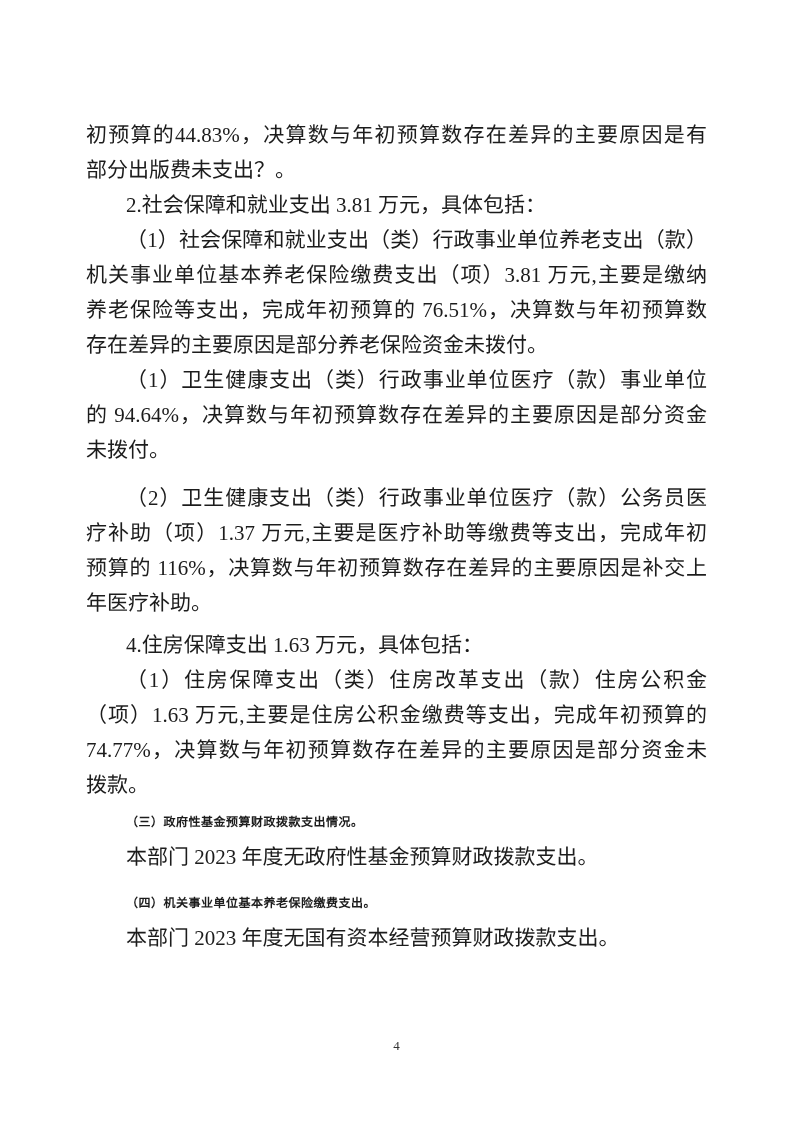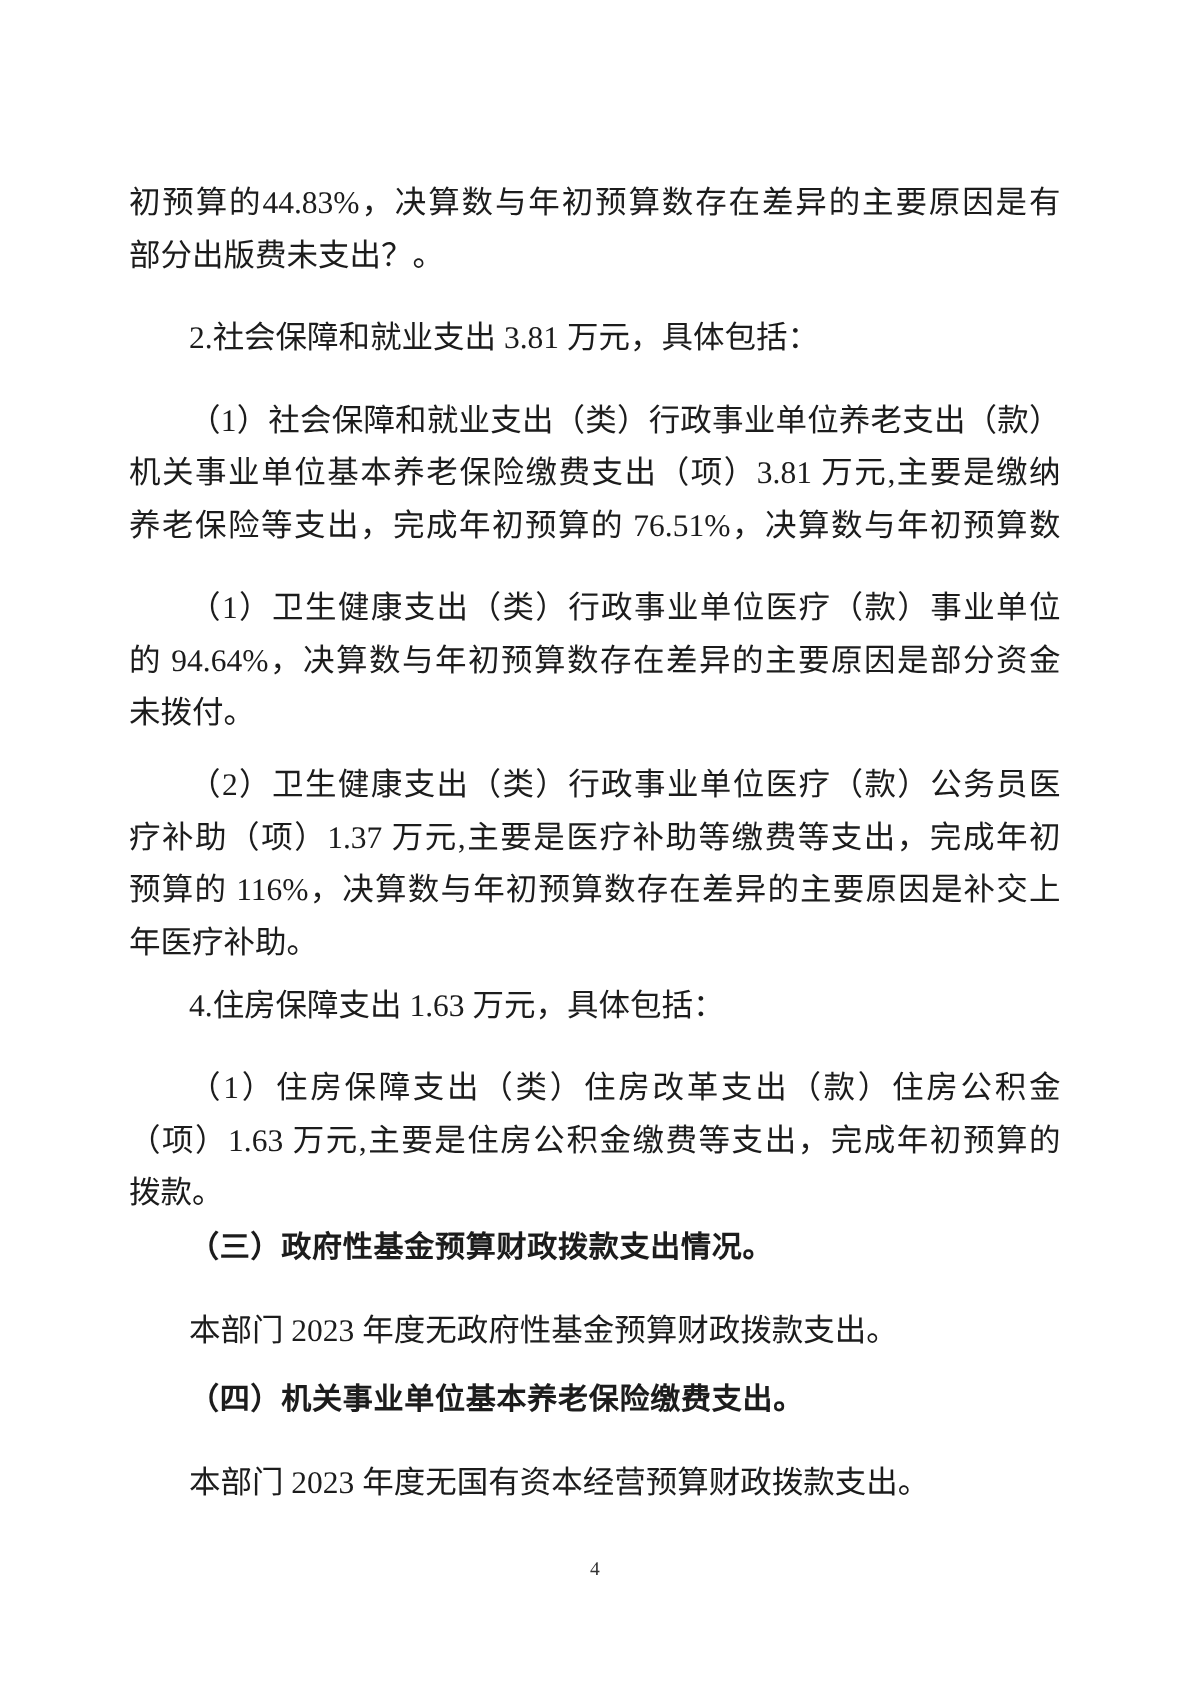--- a/index.html
+++ b/index.html
@@ -29,26 +29,25 @@
     color: #1c1c1c;
     white-space: normal;
   }
   .line.justify {
     text-align: justify;
     text-align-last: justify;
     text-justify: inter-character;
   }
   .line.indent {
     text-indent: 40px;
-    margin-top: 20px;
   }
   .line.heading {
     font-family: "Liberation Sans", "DejaVu Sans", sans-serif;
     font-weight: 700;
-    font-size: 20px;
+    font-size: 12px;
     letter-spacing: 0.5px;
   }
   .page-footer {
     position: absolute;
     left: 0;
     right: 0;
     top: 1038px;
     text-align: center;
     font-size: 13px;
     color: #333333;
@@ -59,30 +58,32 @@
 <body>
 
 <div class="page">
   <div class="doc-body">
       <div class="line justify">初预算的44.83%，决算数与年初预算数存在差异的主要原因是有</div>
       <div class="line">部分出版费未支出？。</div>
       <div class="line indent">2.社会保障和就业支出 3.81 万元，具体包括：</div>
       <div class="line indent justify">（1）社会保障和就业支出（类）行政事业单位养老支出（款）</div>
       <div class="line justify">机关事业单位基本养老保险缴费支出（项）3.81 万元,主要是缴纳</div>
       <div class="line justify">养老保险等支出，完成年初预算的 76.51%，决算数与年初预算数</div>
+      <div class="line">存在差异的主要原因是部分养老保险资金未拨付。</div>
       <div class="line indent justify">（1）卫生健康支出（类）行政事业单位医疗（款）事业单位</div>
       <div class="line justify">的 94.64%，决算数与年初预算数存在差异的主要原因是部分资金</div>
       <div class="line">未拨付。</div>
       <div class="line indent justify" style="margin-top: 13px;">（2）卫生健康支出（类）行政事业单位医疗（款）公务员医</div>
       <div class="line justify">疗补助（项）1.37 万元,主要是医疗补助等缴费等支出，完成年初</div>
       <div class="line justify">预算的 116%，决算数与年初预算数存在差异的主要原因是补交上</div>
       <div class="line">年医疗补助。</div>
       <div class="line indent" style="margin-top: 7px;">4.住房保障支出 1.63 万元，具体包括：</div>
       <div class="line indent justify">（1）住房保障支出（类）住房改革支出（款）住房公积金</div>
       <div class="line justify">（项）1.63 万元,主要是住房公积金缴费等支出，完成年初预算的</div>
+      <div class="line justify">74.77%，决算数与年初预算数存在差异的主要原因是部分资金未</div>
       <div class="line">拨款。</div>
       <div class="line indent heading" style="margin-top: 2px;">（三）政府性基金预算财政拨款支出情况。</div>
       <div class="line indent">本部门 2023 年度无政府性基金预算财政拨款支出。</div>
       <div class="line indent heading" style="margin-top: 11px;">（四）机关事业单位基本养老保险缴费支出。</div>
       <div class="line indent">本部门 2023 年度无国有资本经营预算财政拨款支出。</div>
     </div>
   <div class="page-footer">4</div>
 </div>
 
 </body></html>

